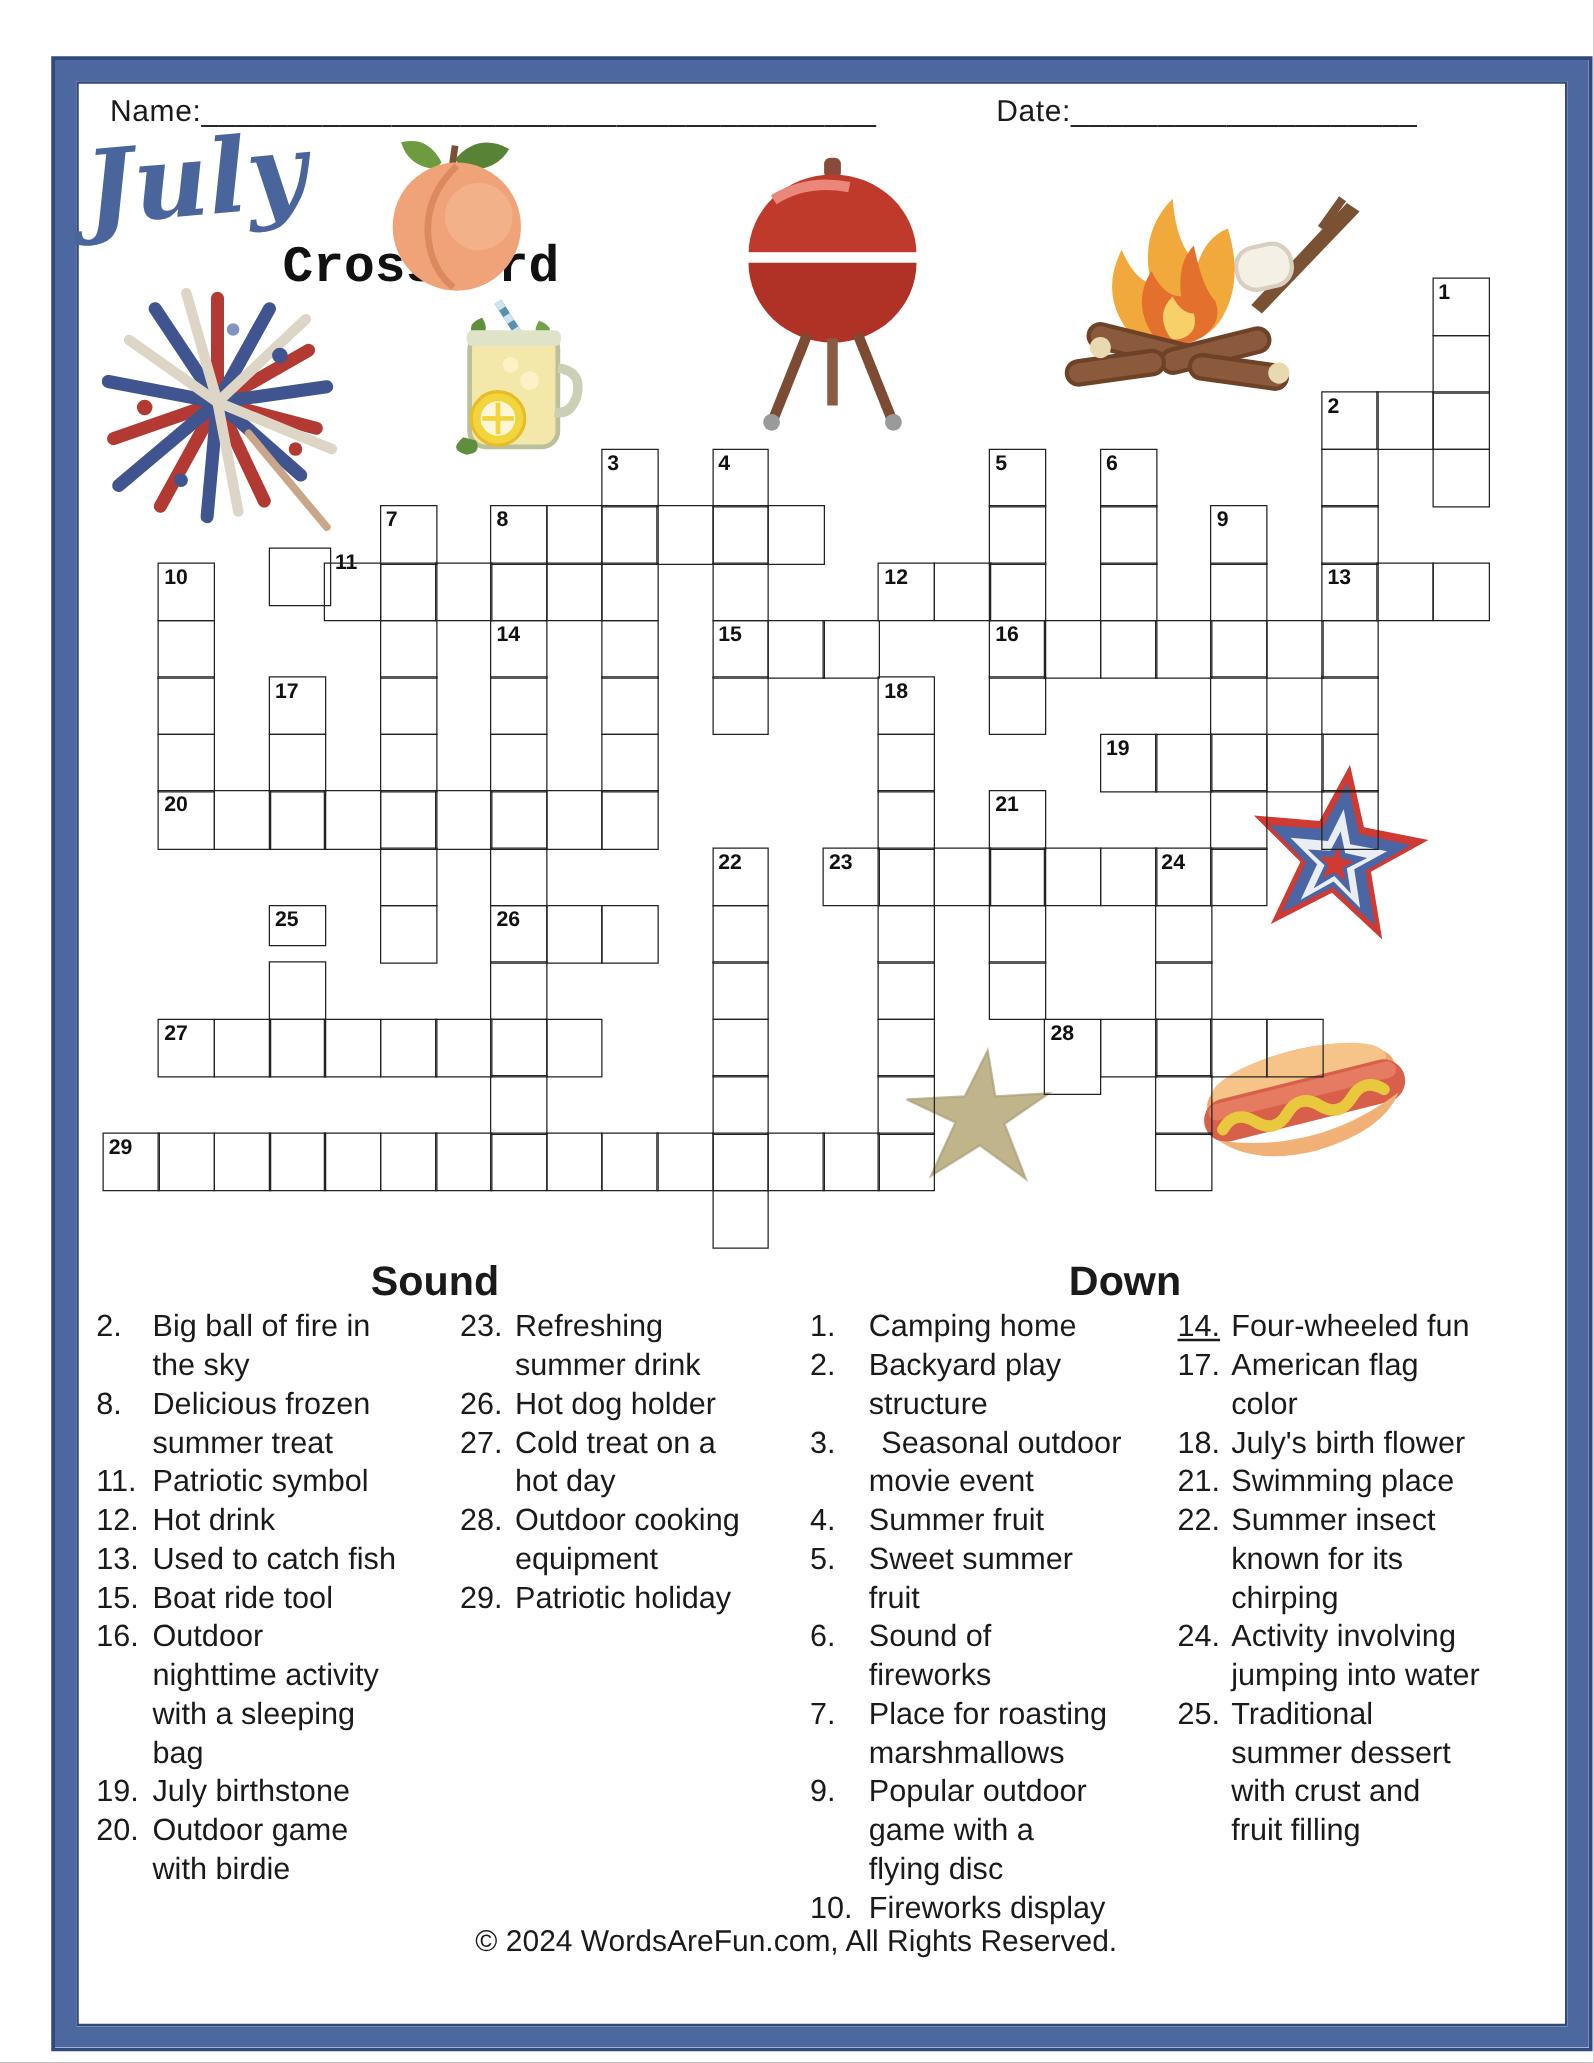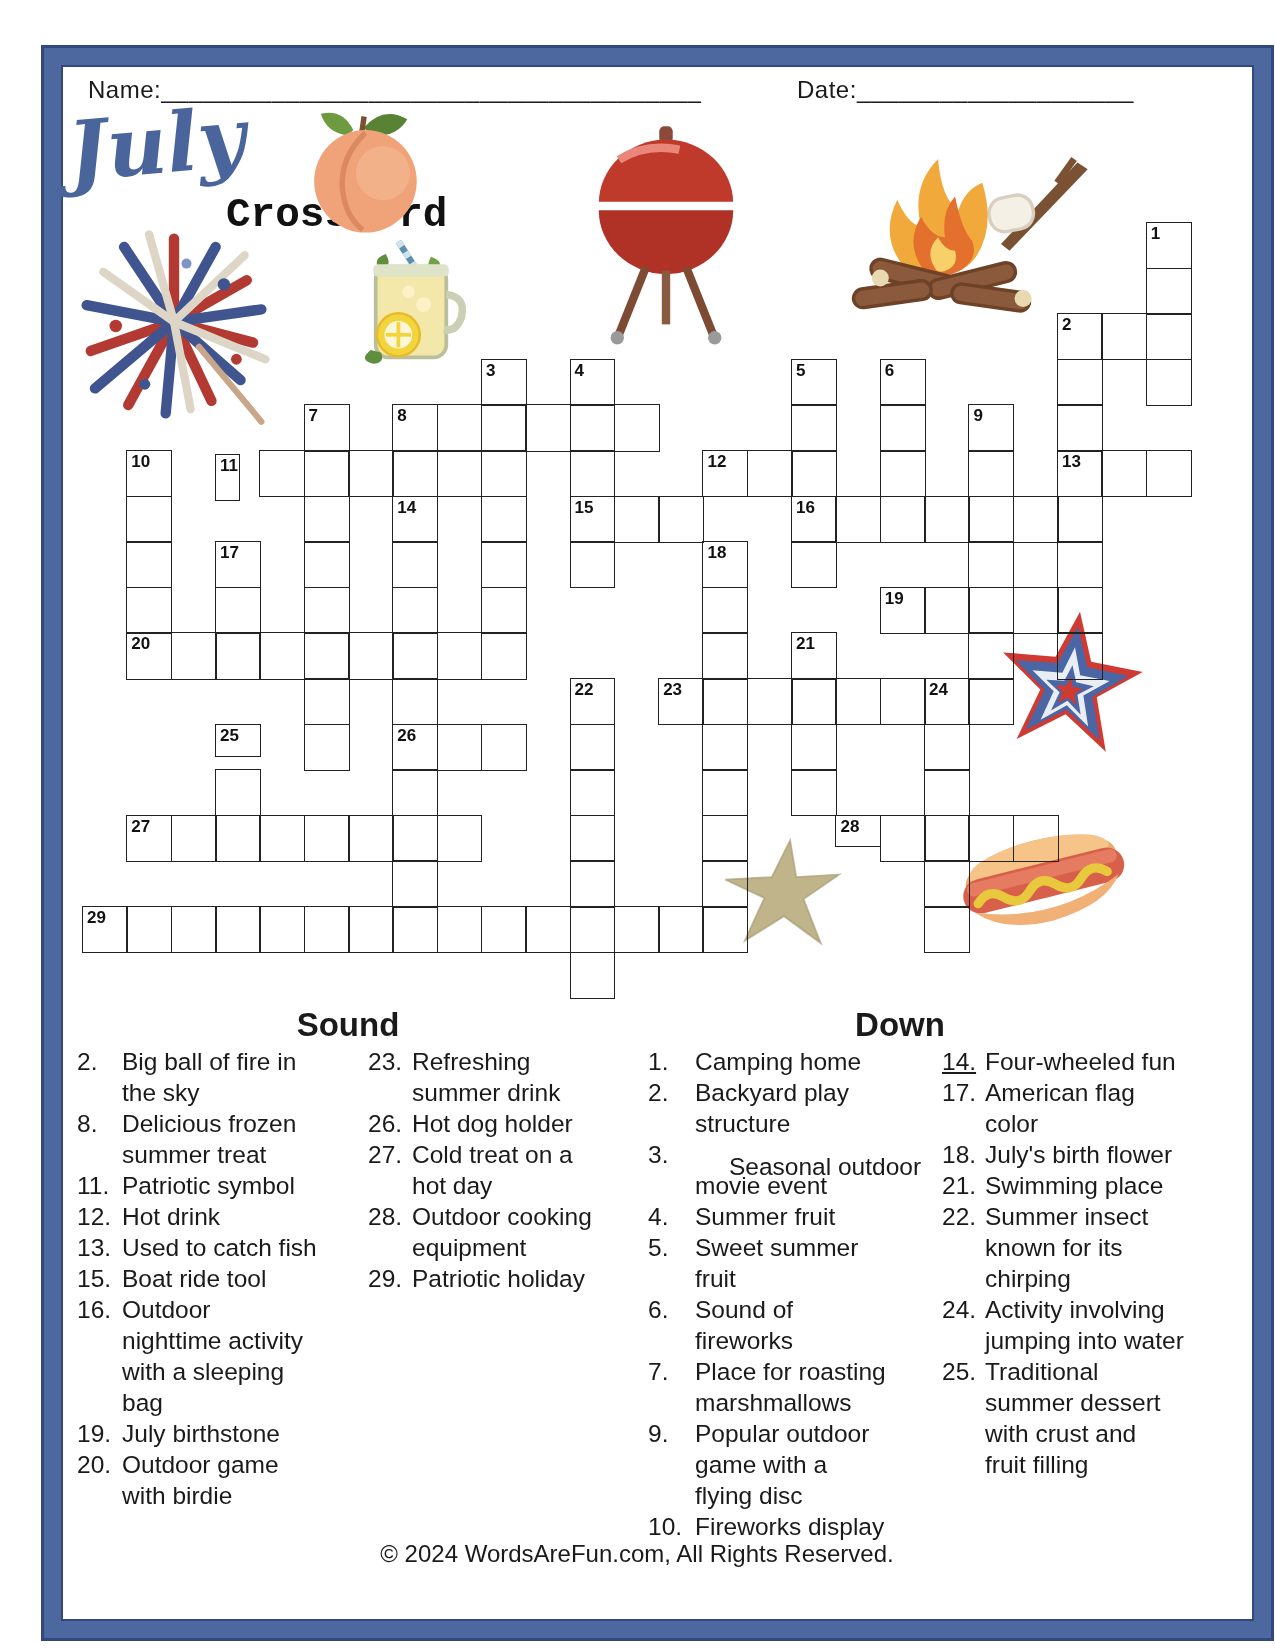--- a/index.html
+++ b/index.html
@@ -231,21 +231,21 @@
       <div class="cell" style="left: 968.4px; top: 541.2px; width: 45.92px; height: 47.2px; border-color: rgb(34, 34, 34);"></div>
       <div class="cell" style="left: 968.4px; top: 586.8px; width: 45.92px; height: 47.2px; border-color: rgb(34, 34, 34);"></div>
       <div class="cell" style="left: 968.4px; top: 632.4px; width: 45.92px; height: 47.2px; border-color: rgb(34, 34, 34);"></div>
       <div class="cell" style="left: 968.4px; top: 678px; width: 45.92px; height: 47.2px; border-color: rgb(34, 34, 34);"></div>
       <div class="cell" style="left: 126.32px; top: 450px; width: 45.92px; height: 47.2px; border-color: rgb(34, 34, 34);">
         <span class="cellnum">10</span>
       </div>
       <div class="cell" style="left: 126.32px; top: 495.6px; width: 45.92px; height: 47.2px; border-color: rgb(34, 34, 34);"></div>
       <div class="cell" style="left: 126.32px; top: 541.2px; width: 45.92px; height: 47.2px; border-color: rgb(34, 34, 34);"></div>
       <div class="cell" style="left: 126.32px; top: 586.8px; width: 45.92px; height: 47.2px; border-color: rgb(34, 34, 34);"></div>
-      <div class="cell" style="left: 214.96px; top: 454px; width: 25px; height: 47.2px; border-color: rgb(34, 34, 34);">
+      <div class="cell" style="left: 214.96px; top: 438px; width: 25px; height: 47.2px; border-color: rgb(34, 34, 34); padding-left: 48px;">
         <span class="cellnum">11</span>
       </div>
       <div class="cell" style="left: 259.28px; top: 450px; width: 45.92px; height: 47.2px; border-color: rgb(34, 34, 34);"></div>
       <div class="cell" style="left: 347.92px; top: 450px; width: 45.92px; height: 47.2px; border-color: rgb(34, 34, 34);"></div>
       <div class="cell" style="left: 392.24px; top: 450px; width: 45.92px; height: 47.2px; border-color: rgb(34, 34, 34);"></div>
       <div class="cell" style="left: 436.56px; top: 450px; width: 45.92px; height: 47.2px; border-color: rgb(34, 34, 34);"></div>
       <div class="cell" style="left: 702.48px; top: 450px; width: 45.92px; height: 47.2px; border-color: rgb(34, 34, 34);">
         <span class="cellnum">12</span>
       </div>
       <div class="cell" style="left: 746.8px; top: 450px; width: 45.92px; height: 47.2px; border-color: rgb(34, 34, 34);"></div>
@@ -335,21 +335,21 @@
       <div class="cell" style="left: 436.56px; top: 723.6px; width: 45.92px; height: 47.2px; border-color: rgb(34, 34, 34);"></div>
       <div class="cell" style="left: 480.88px; top: 723.6px; width: 45.92px; height: 47.2px; border-color: rgb(34, 34, 34);"></div>
       <div class="cell" style="left: 126.32px; top: 814.8px; width: 45.92px; height: 47.2px; border-color: rgb(34, 34, 34);">
         <span class="cellnum">27</span>
       </div>
       <div class="cell" style="left: 170.64px; top: 814.8px; width: 45.92px; height: 47.2px; border-color: rgb(34, 34, 34);"></div>
       <div class="cell" style="left: 259.28px; top: 814.8px; width: 45.92px; height: 47.2px; border-color: rgb(34, 34, 34);"></div>
       <div class="cell" style="left: 303.6px; top: 814.8px; width: 45.92px; height: 47.2px; border-color: rgb(34, 34, 34);"></div>
       <div class="cell" style="left: 347.92px; top: 814.8px; width: 45.92px; height: 47.2px; border-color: rgb(34, 34, 34);"></div>
       <div class="cell" style="left: 436.56px; top: 814.8px; width: 45.92px; height: 47.2px; border-color: rgb(34, 34, 34);"></div>
-      <div class="cell" style="left: 835.44px; top: 814.8px; width: 45.92px; height: 32px; border-color: rgb(34, 34, 34);">
+      <div class="cell" style="left: 835.44px; top: 814.8px; width: 45.92px; height: 61px; border-color: rgb(34, 34, 34);">
         <span class="cellnum">28</span>
       </div>
       <div class="cell" style="left: 879.76px; top: 814.8px; width: 45.92px; height: 47.2px; border-color: rgb(34, 34, 34);"></div>
       <div class="cell" style="left: 968.4px; top: 814.8px; width: 45.92px; height: 47.2px; border-color: rgb(34, 34, 34);"></div>
       <div class="cell" style="left: 1012.72px; top: 814.8px; width: 45.92px; height: 47.2px; border-color: rgb(34, 34, 34);"></div>
       <div class="cell" style="left: 82px; top: 906px; width: 45.92px; height: 47.2px; border-color: rgb(34, 34, 34);">
         <span class="cellnum">29</span>
       </div>
       <div class="cell" style="left: 126.32px; top: 906px; width: 45.92px; height: 47.2px; border-color: rgb(34, 34, 34);"></div>
       <div class="cell" style="left: 170.64px; top: 906px; width: 45.92px; height: 47.2px; border-color: rgb(34, 34, 34);"></div>
@@ -404,21 +404,21 @@
       <div class="clue-line" style="left: 412px; top: 1201px;">Outdoor cooking</div>
       <div class="clue-line" style="left: 412px; top: 1232px;">equipment</div>
       <div class="clue-num" style="left: 368px; top: 1263px;">29.</div>
       <div class="clue-line" style="left: 412px; top: 1263px;">Patriotic holiday</div>
       <div class="clue-num" style="left: 648px; top: 1046px;">1.</div>
       <div class="clue-line" style="left: 695px; top: 1046px;">Camping home</div>
       <div class="clue-num" style="left: 648px; top: 1077px;">2.</div>
       <div class="clue-line" style="left: 695px; top: 1077px;">Backyard play</div>
       <div class="clue-line" style="left: 695px; top: 1108px;">structure</div>
       <div class="clue-num" style="left: 648px; top: 1139px;">3.</div>
-      <div class="clue-line" style="left: 729px; top: 1139px; margin-top: 12px;">Seasonal outdoor</div>
+      <div class="clue-line" style="left: 705px; top: 1139px;">Seasonal outdoor</div>
       <div class="clue-line" style="left: 695px; top: 1170px;">movie event</div>
       <div class="clue-num" style="left: 648px; top: 1201px;">4.</div>
       <div class="clue-line" style="left: 695px; top: 1201px;">Summer fruit</div>
       <div class="clue-num" style="left: 648px; top: 1232px;">5.</div>
       <div class="clue-line" style="left: 695px; top: 1232px;">Sweet summer</div>
       <div class="clue-line" style="left: 695px; top: 1263px;">fruit</div>
       <div class="clue-num" style="left: 648px; top: 1294px;">6.</div>
       <div class="clue-line" style="left: 695px; top: 1294px;">Sound of</div>
       <div class="clue-line" style="left: 695px; top: 1325px;">fireworks</div>
       <div class="clue-num" style="left: 648px; top: 1356px;">7.</div>

